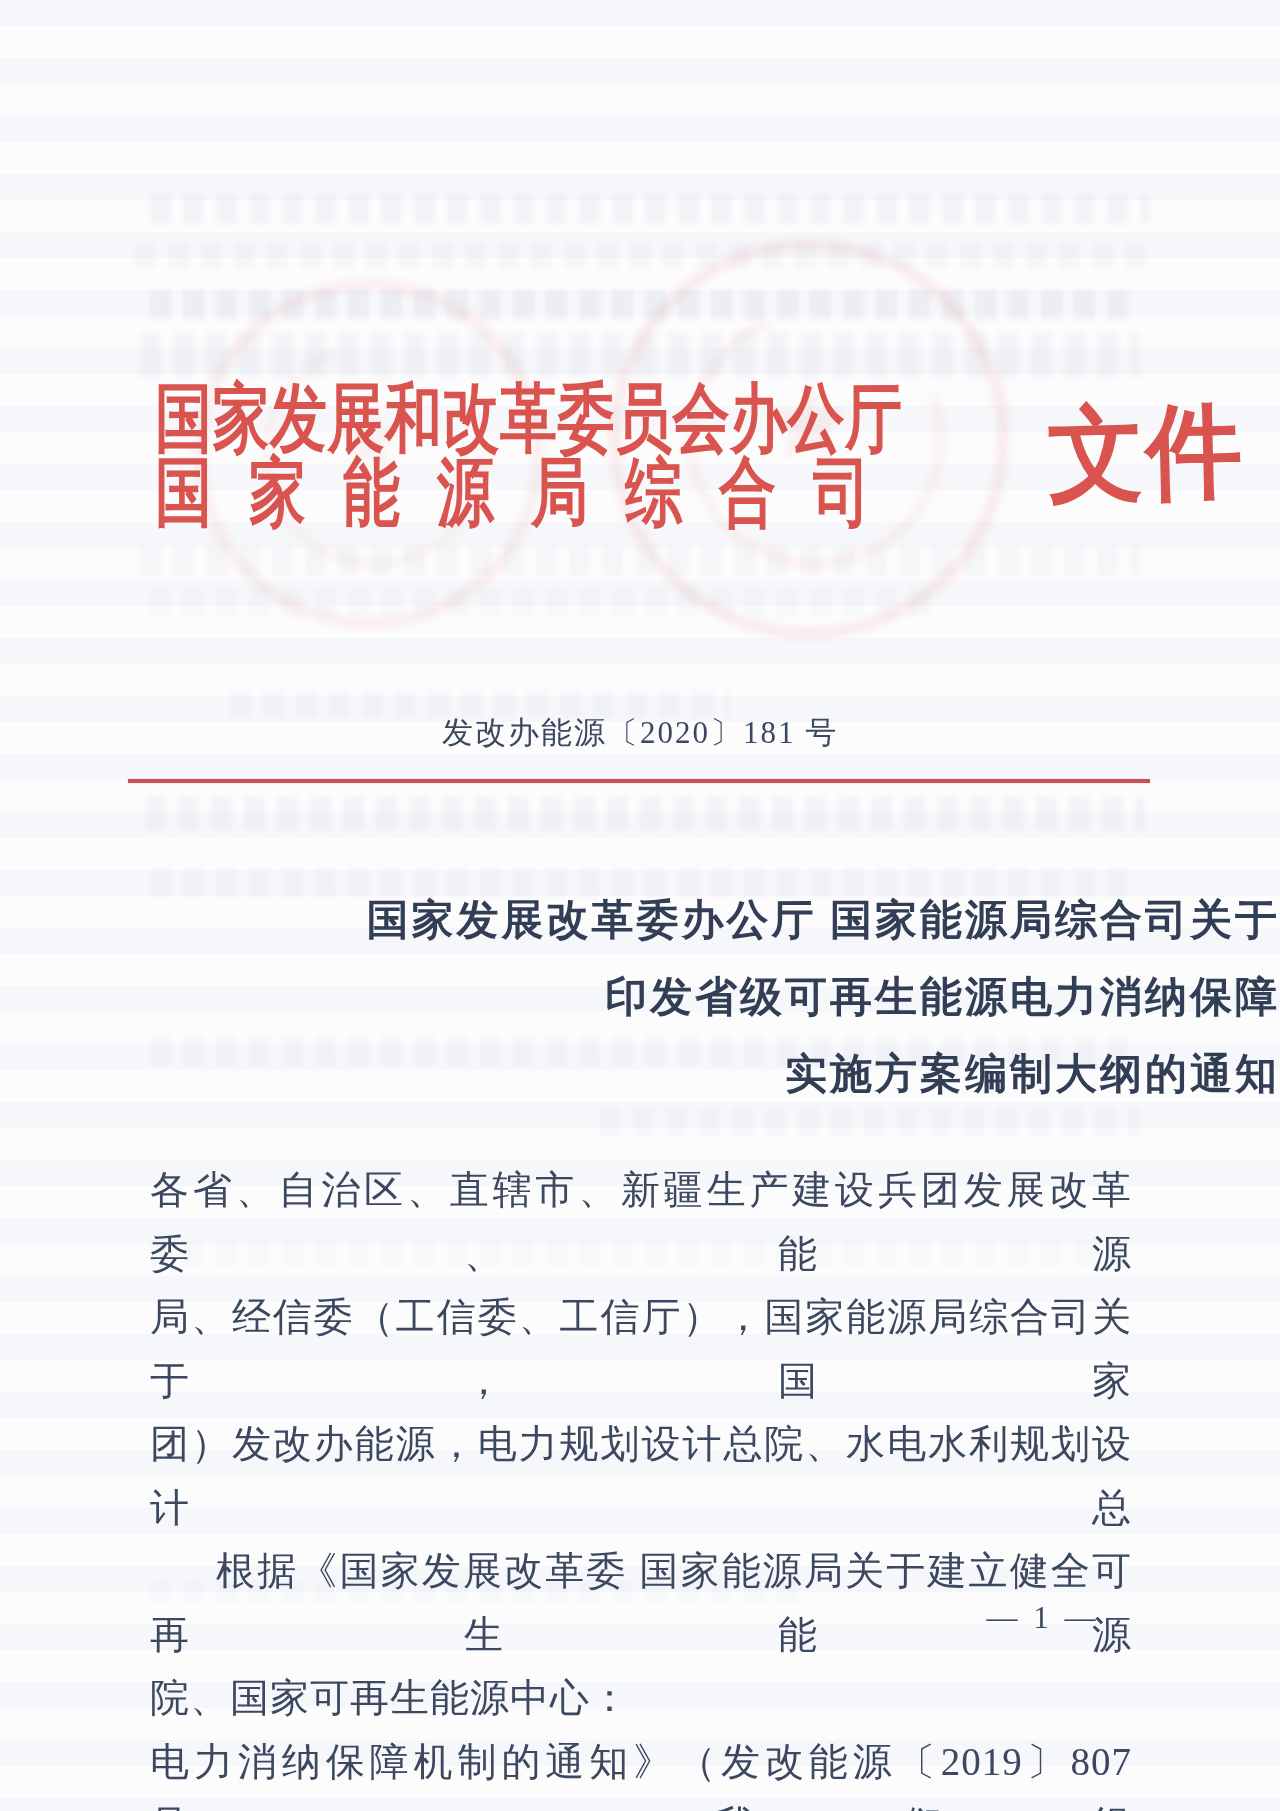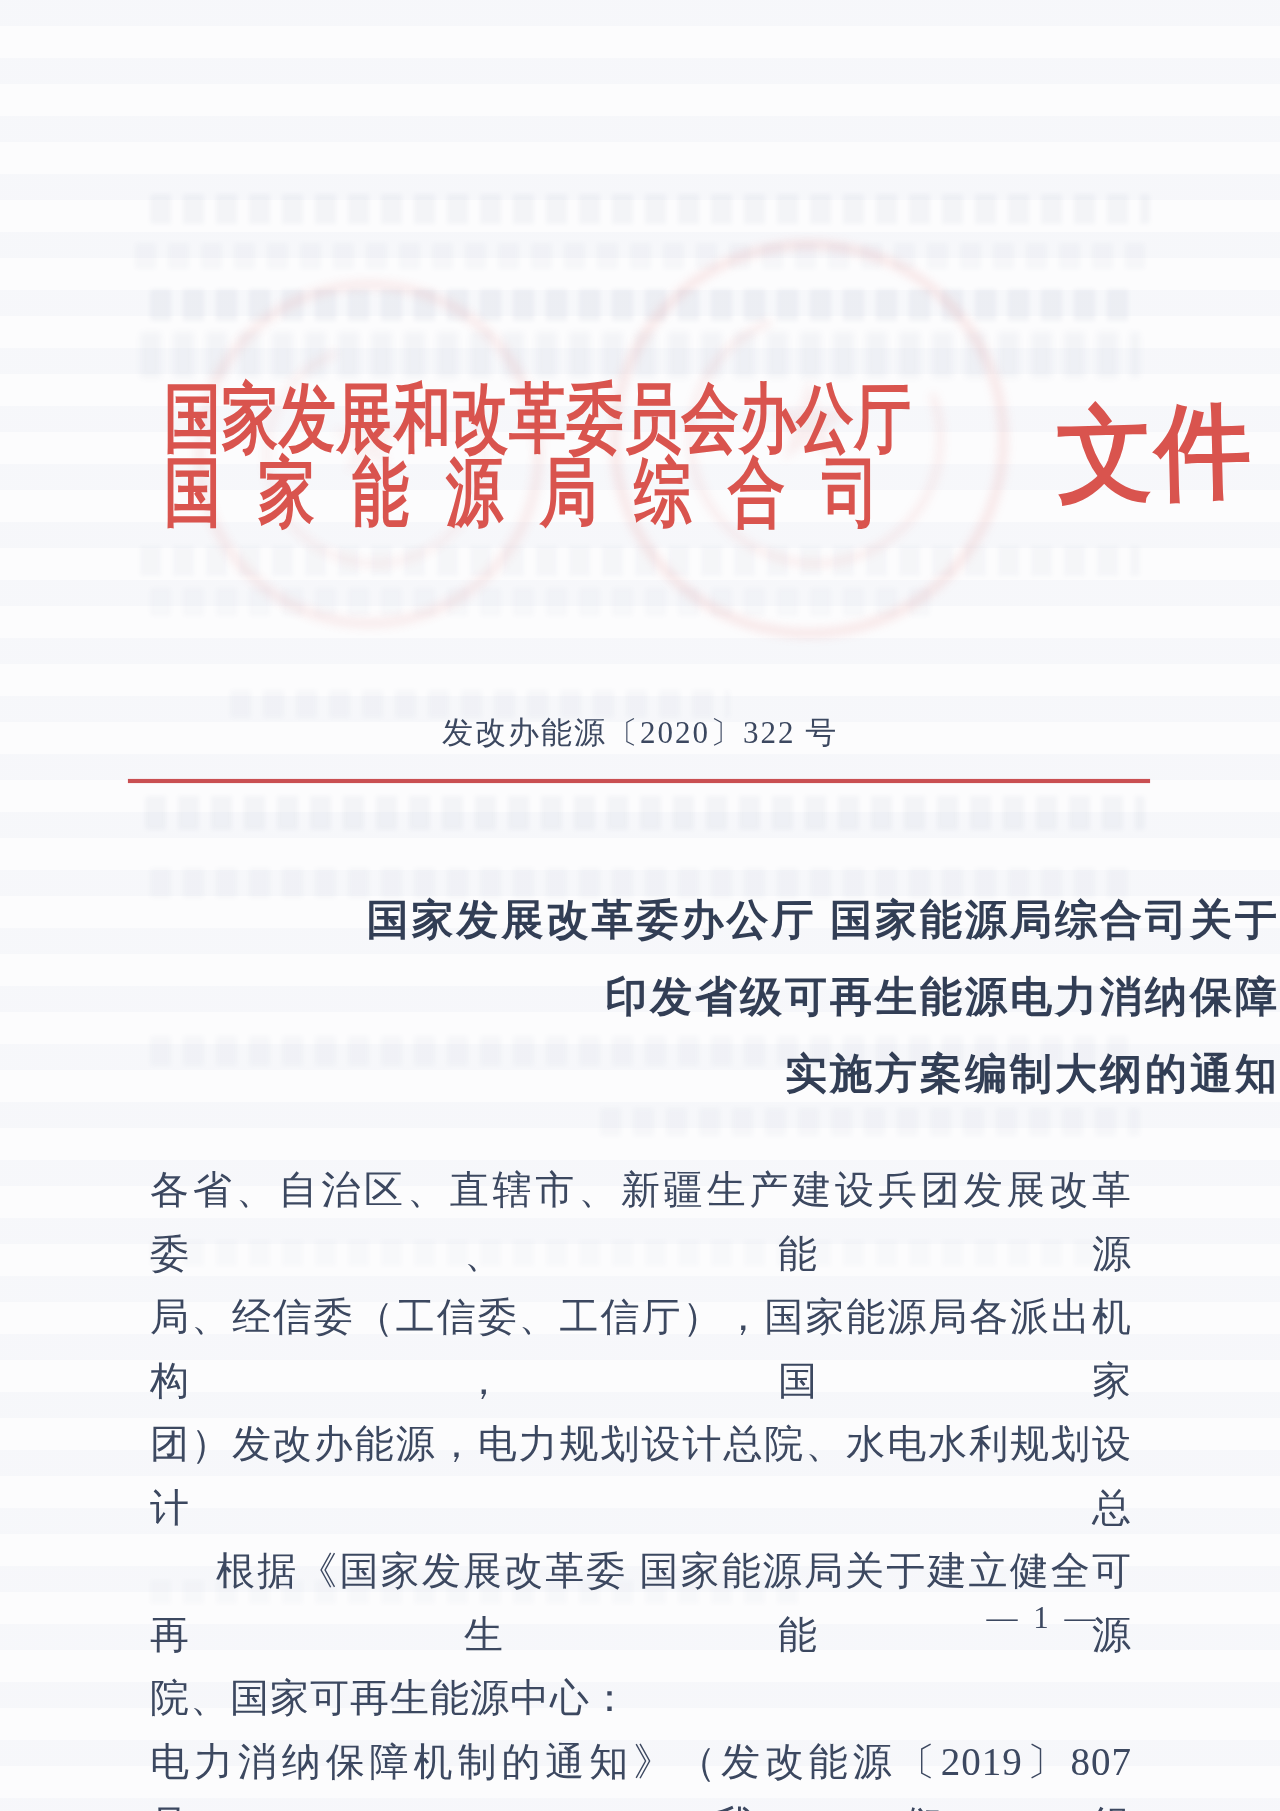--- a/index.html
+++ b/index.html
@@ -43,21 +43,21 @@
     transform:rotate(24deg);
     border-top-color:transparent;
   }
   .seal .seal-star{
     position:absolute;left:38%;top:34%;width:24%;height:24%;
     background:rgba(228,130,128,0.20);
     clip-path:polygon(50% 0%,61% 35%,98% 35%,68% 57%,79% 91%,50% 70%,21% 91%,32% 57%,2% 35%,39% 35%);
   }
   
   .header-block{
-    position:absolute;left:164px;top:380px;width:1060px;
+    position:absolute;left:155px;top:380px;width:1060px;
   }
   .hline{
     color:#d9544e;
     font-weight:bold;
     white-space:nowrap;
     transform:scaleY(1.32);
     transform-origin:center;
   }
   .hline1{
     font-size:57px;line-height:78px;letter-spacing:0.5px;
@@ -139,33 +139,33 @@
     <div class="seal-inner"></div>
     <div class="seal-star"></div>
   </div>
 
   <div class="header-block">
     <div class="hline hline1">国家发展和改革委员会办公厅</div>
     <div class="hline hline2">国家能源局综合司</div>
     <div class="hsuffix">文件</div>
   </div>
 
-  <div class="doc-number">发改办能源〔2020〕322 号</div>
+  <div class="doc-number">发改办能源〔2020〕181 号</div>
 
   <div class="red-divider"></div>
 
   <div class="title-block">
     <div>国家发展改革委办公厅 国家能源局综合司关于</div>
     <div>印发省级可再生能源电力消纳保障</div>
     <div>实施方案编制大纲的通知</div>
   </div>
 
   <div class="body-block">
     <div class="body-line full">各省、自治区、直辖市、新疆生产建设兵团发展改革委、能源</div>
-    <div class="body-line full">局、经信委（工信委、工信厅），国家能源局各派出机构，国家</div>
+    <div class="body-line full">局、经信委（工信委、工信厅），国家能源局综合司关于，国家</div>
     <div class="body-line full">团）发改办能源，电力规划设计总院、水电水利规划设计总</div>
     <div class="body-line full indent">根据《国家发展改革委 国家能源局关于建立健全可再生能源</div>
     <div class="body-line">院、国家可再生能源中心：</div>
     <div class="body-line full">电力消纳保障机制的通知》（发改能源〔2019〕807 号），我们组</div>
   </div>
 
   <div class="page-number">— 1 —</div>
 </div>
 
 </body></html>

